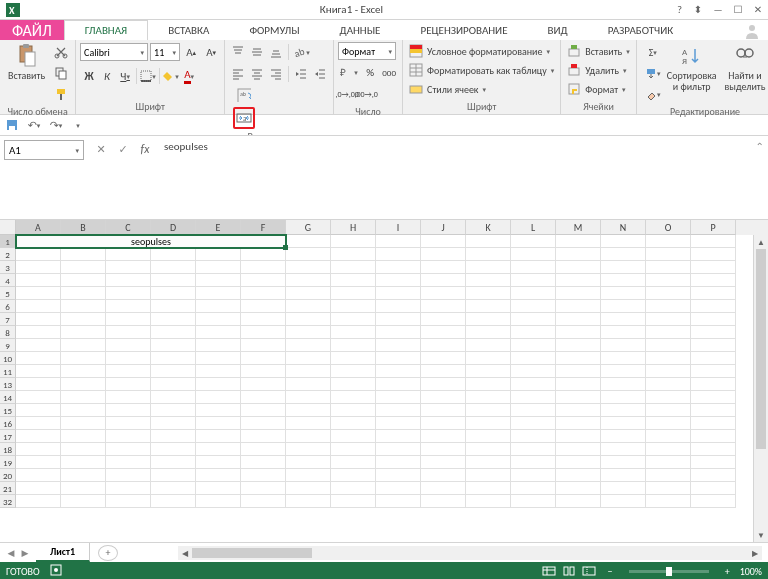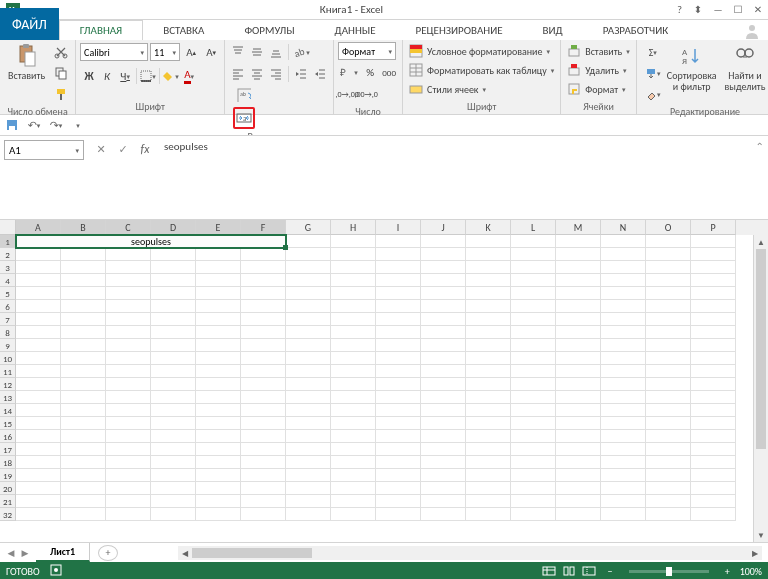--- a/index.html
+++ b/index.html
@@ -8,21 +8,21 @@
 
 .titlebar { height: 20px; background: #fff; display: flex; align-items: center; border-bottom: 1px solid #d4d4d4; }
 .titlebar .excel-icon { width: 18px; height: 18px; margin: 0 4px; display: flex; align-items: center; justify-content: center; }
 .titlebar .title { flex: 1; text-align: center; color: #444; font-size: 11px; }
 .titlebar .win-controls { display: flex; gap: 0; }
 .titlebar .win-btn { width: 20px; height: 18px; display: flex; align-items: center; justify-content: center; color: #666; font-size: 10px; }
 .titlebar .ribbon-help { color: #666; font-size: 11px; margin-right: 6px; }
 
 
 .tabs-row { height: 20px; background: #fff; display: flex; align-items: flex-end; }
-.file-tab { background: #0369a1; color: #fff; padding: 3px 12px; font-size: 14px; height: 32px; display: flex; align-items: center; }
+.file-tab { background: #ec4899; color: #fff; padding: 3px 12px; font-size: 16px; height: 20px; display: flex; align-items: center; }
 .tab { padding: 3px 20px; font-size: 11px; color: #444; cursor: pointer; height: 20px; display: flex; align-items: center; }
 .tab.active { background: #fff; border: 1px solid #d4d4d4; border-bottom: none; color: #217346; }
 .tabs-row .spacer { flex: 1; }
 .user-icon { width: 24px; height: 18px; margin-right: 4px; display: flex; align-items: center; justify-content: center; }
 
 
 .ribbon { height: 75px; background: #f1f1f1; border-bottom: 1px solid #d4d4d4; display: flex; }
 .group { border-right: 1px solid #d4d4d4; padding: 2px 4px 0 4px; display: flex; flex-direction: column; }
 .group-content { flex: 1; display: flex; align-items: flex-start; }
 .group-label { font-size: 10px; color: #666; text-align: center; padding: 1px 0; position: relative; }
@@ -724,39 +724,20 @@
         <div class="cell" style="width: 45px;"></div>
         <div class="cell" style="width: 45px;"></div>
         <div class="cell" style="width: 45px;"></div>
         <div class="cell" style="width: 45px;"></div>
         <div class="cell" style="width: 45px;"></div>
         <div class="cell" style="width: 45px;"></div>
         <div class="cell" style="width: 45px;"></div>
         <div class="cell" style="width: 45px;"></div>
       </div>
       <div class="grow">
-        <div class="rh">12</div>
-        <div class="cell" style="width: 45px;"></div>
-        <div class="cell" style="width: 45px;"></div>
-        <div class="cell" style="width: 45px;"></div>
-        <div class="cell" style="width: 45px;"></div>
-        <div class="cell" style="width: 45px;"></div>
-        <div class="cell" style="width: 45px;"></div>
-        <div class="cell" style="width: 45px;"></div>
-        <div class="cell" style="width: 45px;"></div>
-        <div class="cell" style="width: 45px;"></div>
-        <div class="cell" style="width: 45px;"></div>
-        <div class="cell" style="width: 45px;"></div>
-        <div class="cell" style="width: 45px;"></div>
-        <div class="cell" style="width: 45px;"></div>
-        <div class="cell" style="width: 45px;"></div>
-        <div class="cell" style="width: 45px;"></div>
-        <div class="cell" style="width: 45px;"></div>
-      </div>
-      <div class="grow">
         <div class="rh">13</div>
         <div class="cell" style="width: 45px;"></div>
         <div class="cell" style="width: 45px;"></div>
         <div class="cell" style="width: 45px;"></div>
         <div class="cell" style="width: 45px;"></div>
         <div class="cell" style="width: 45px;"></div>
         <div class="cell" style="width: 45px;"></div>
         <div class="cell" style="width: 45px;"></div>
         <div class="cell" style="width: 45px;"></div>
         <div class="cell" style="width: 45px;"></div>

